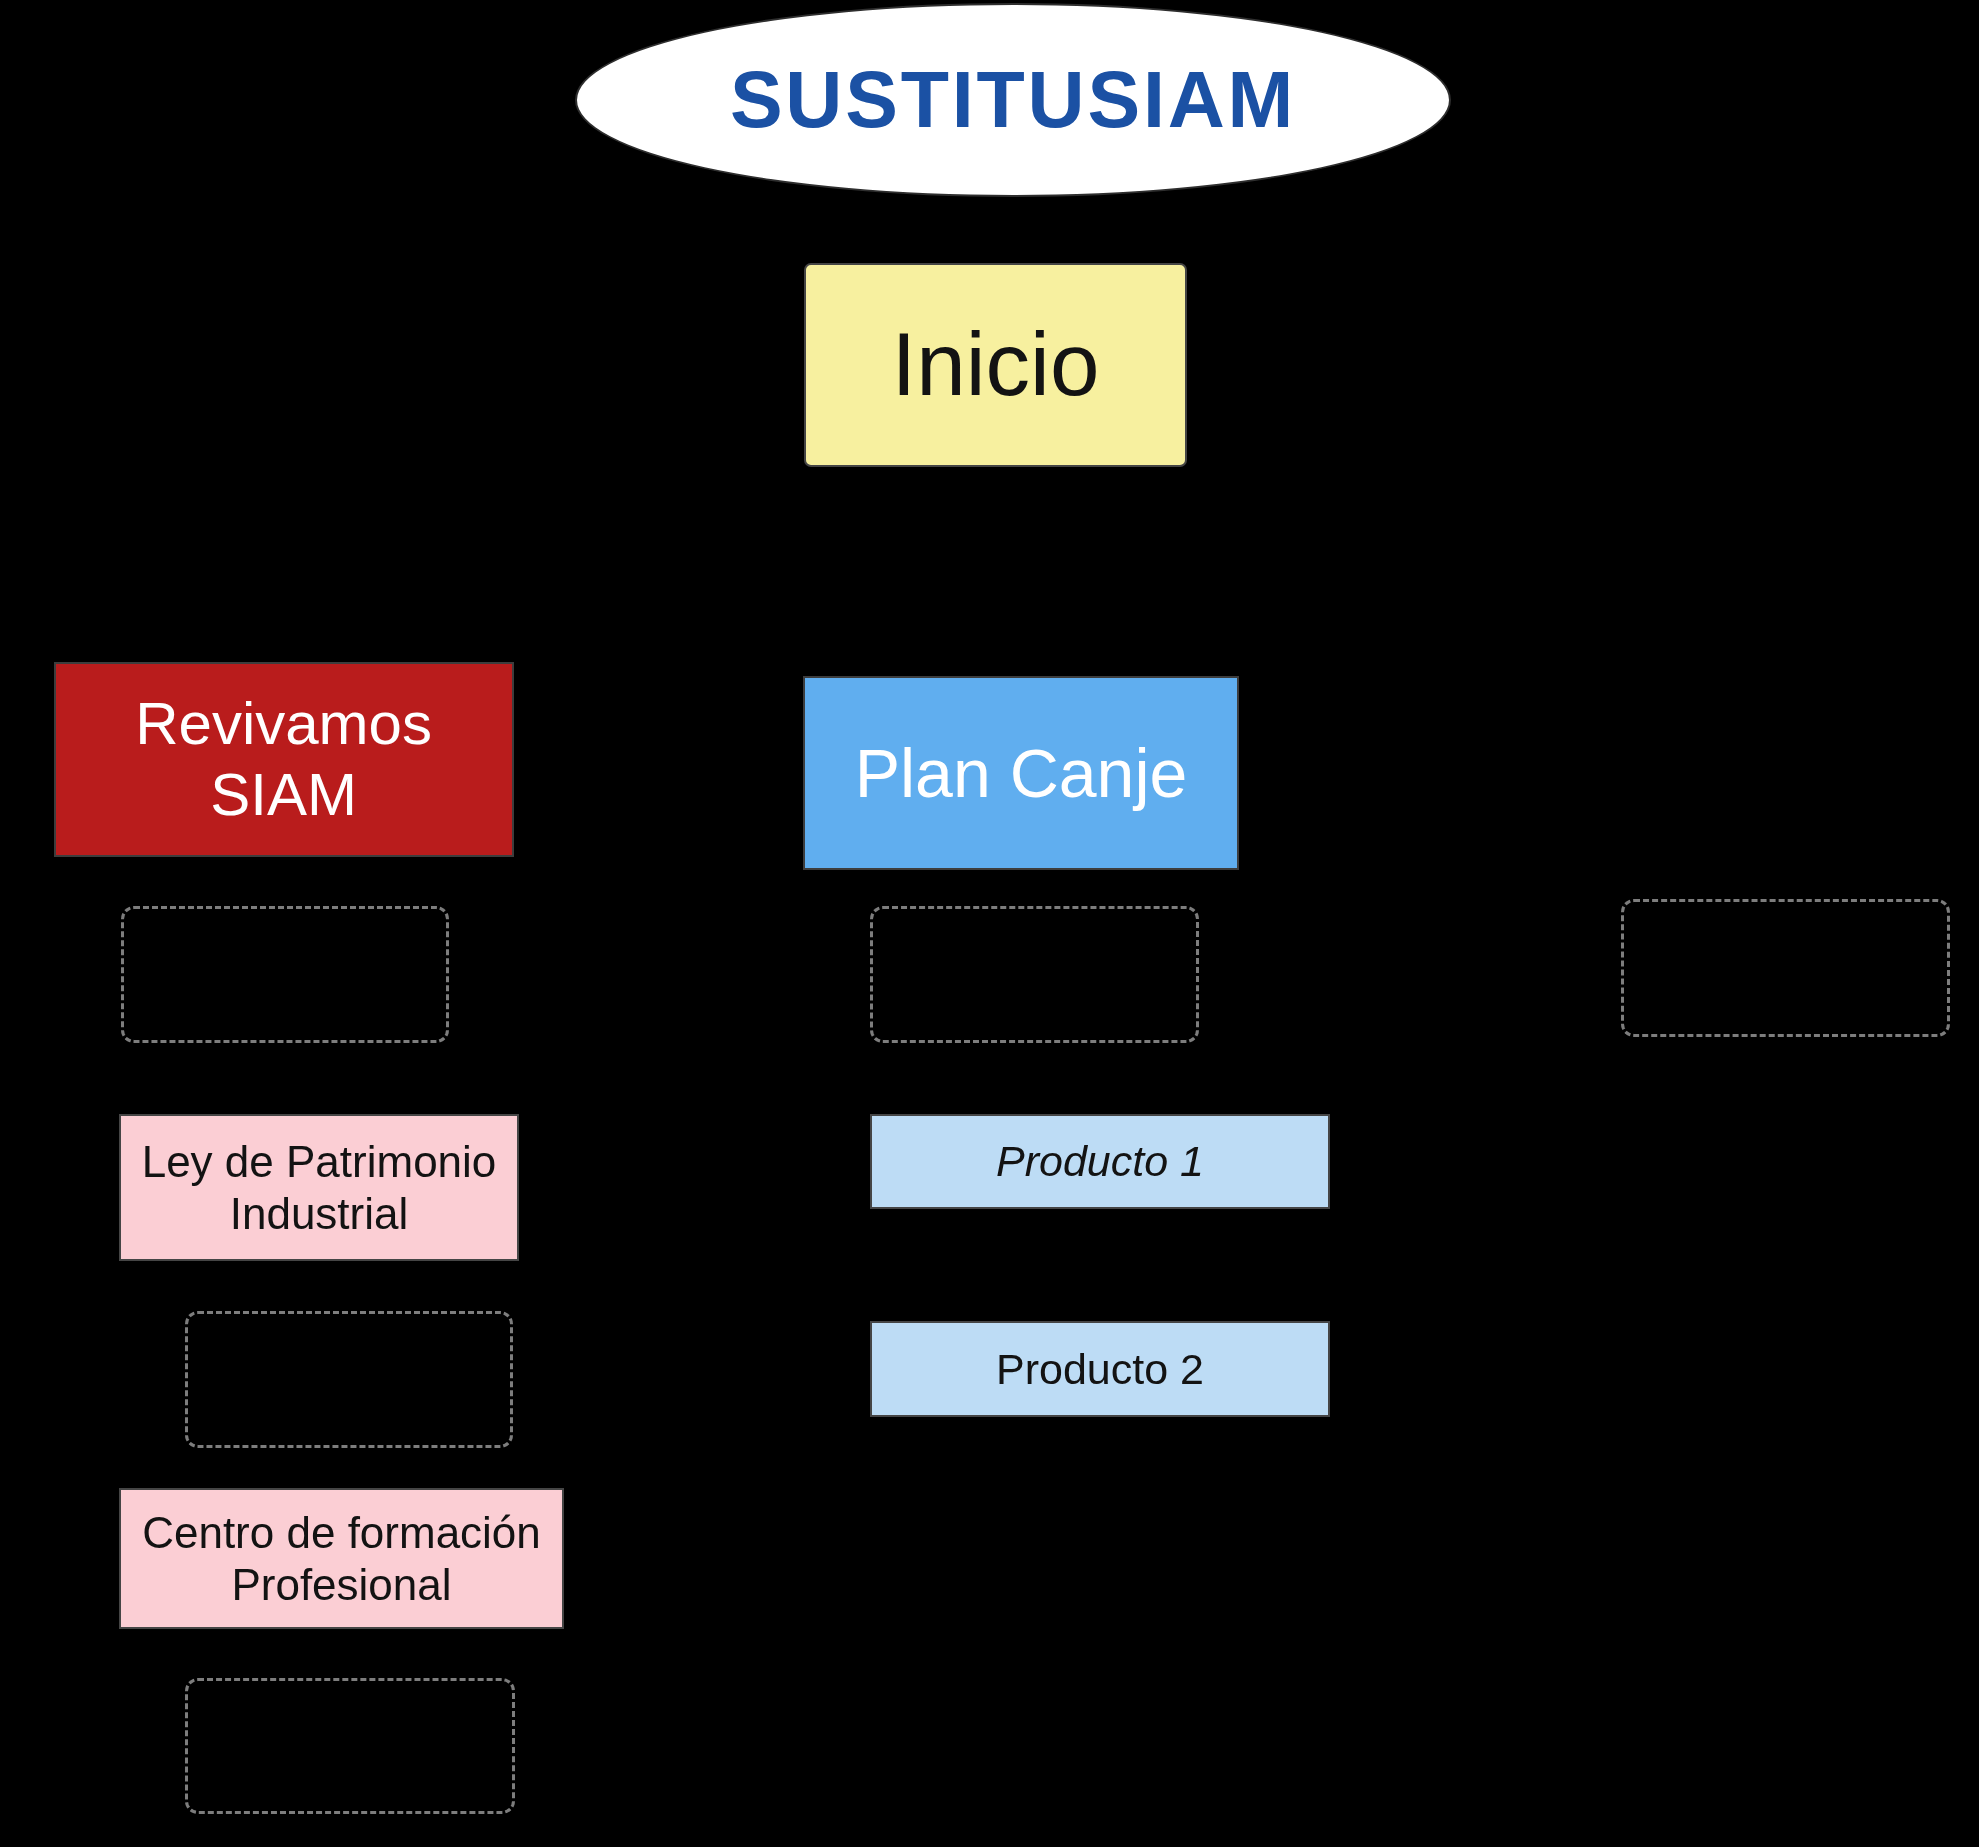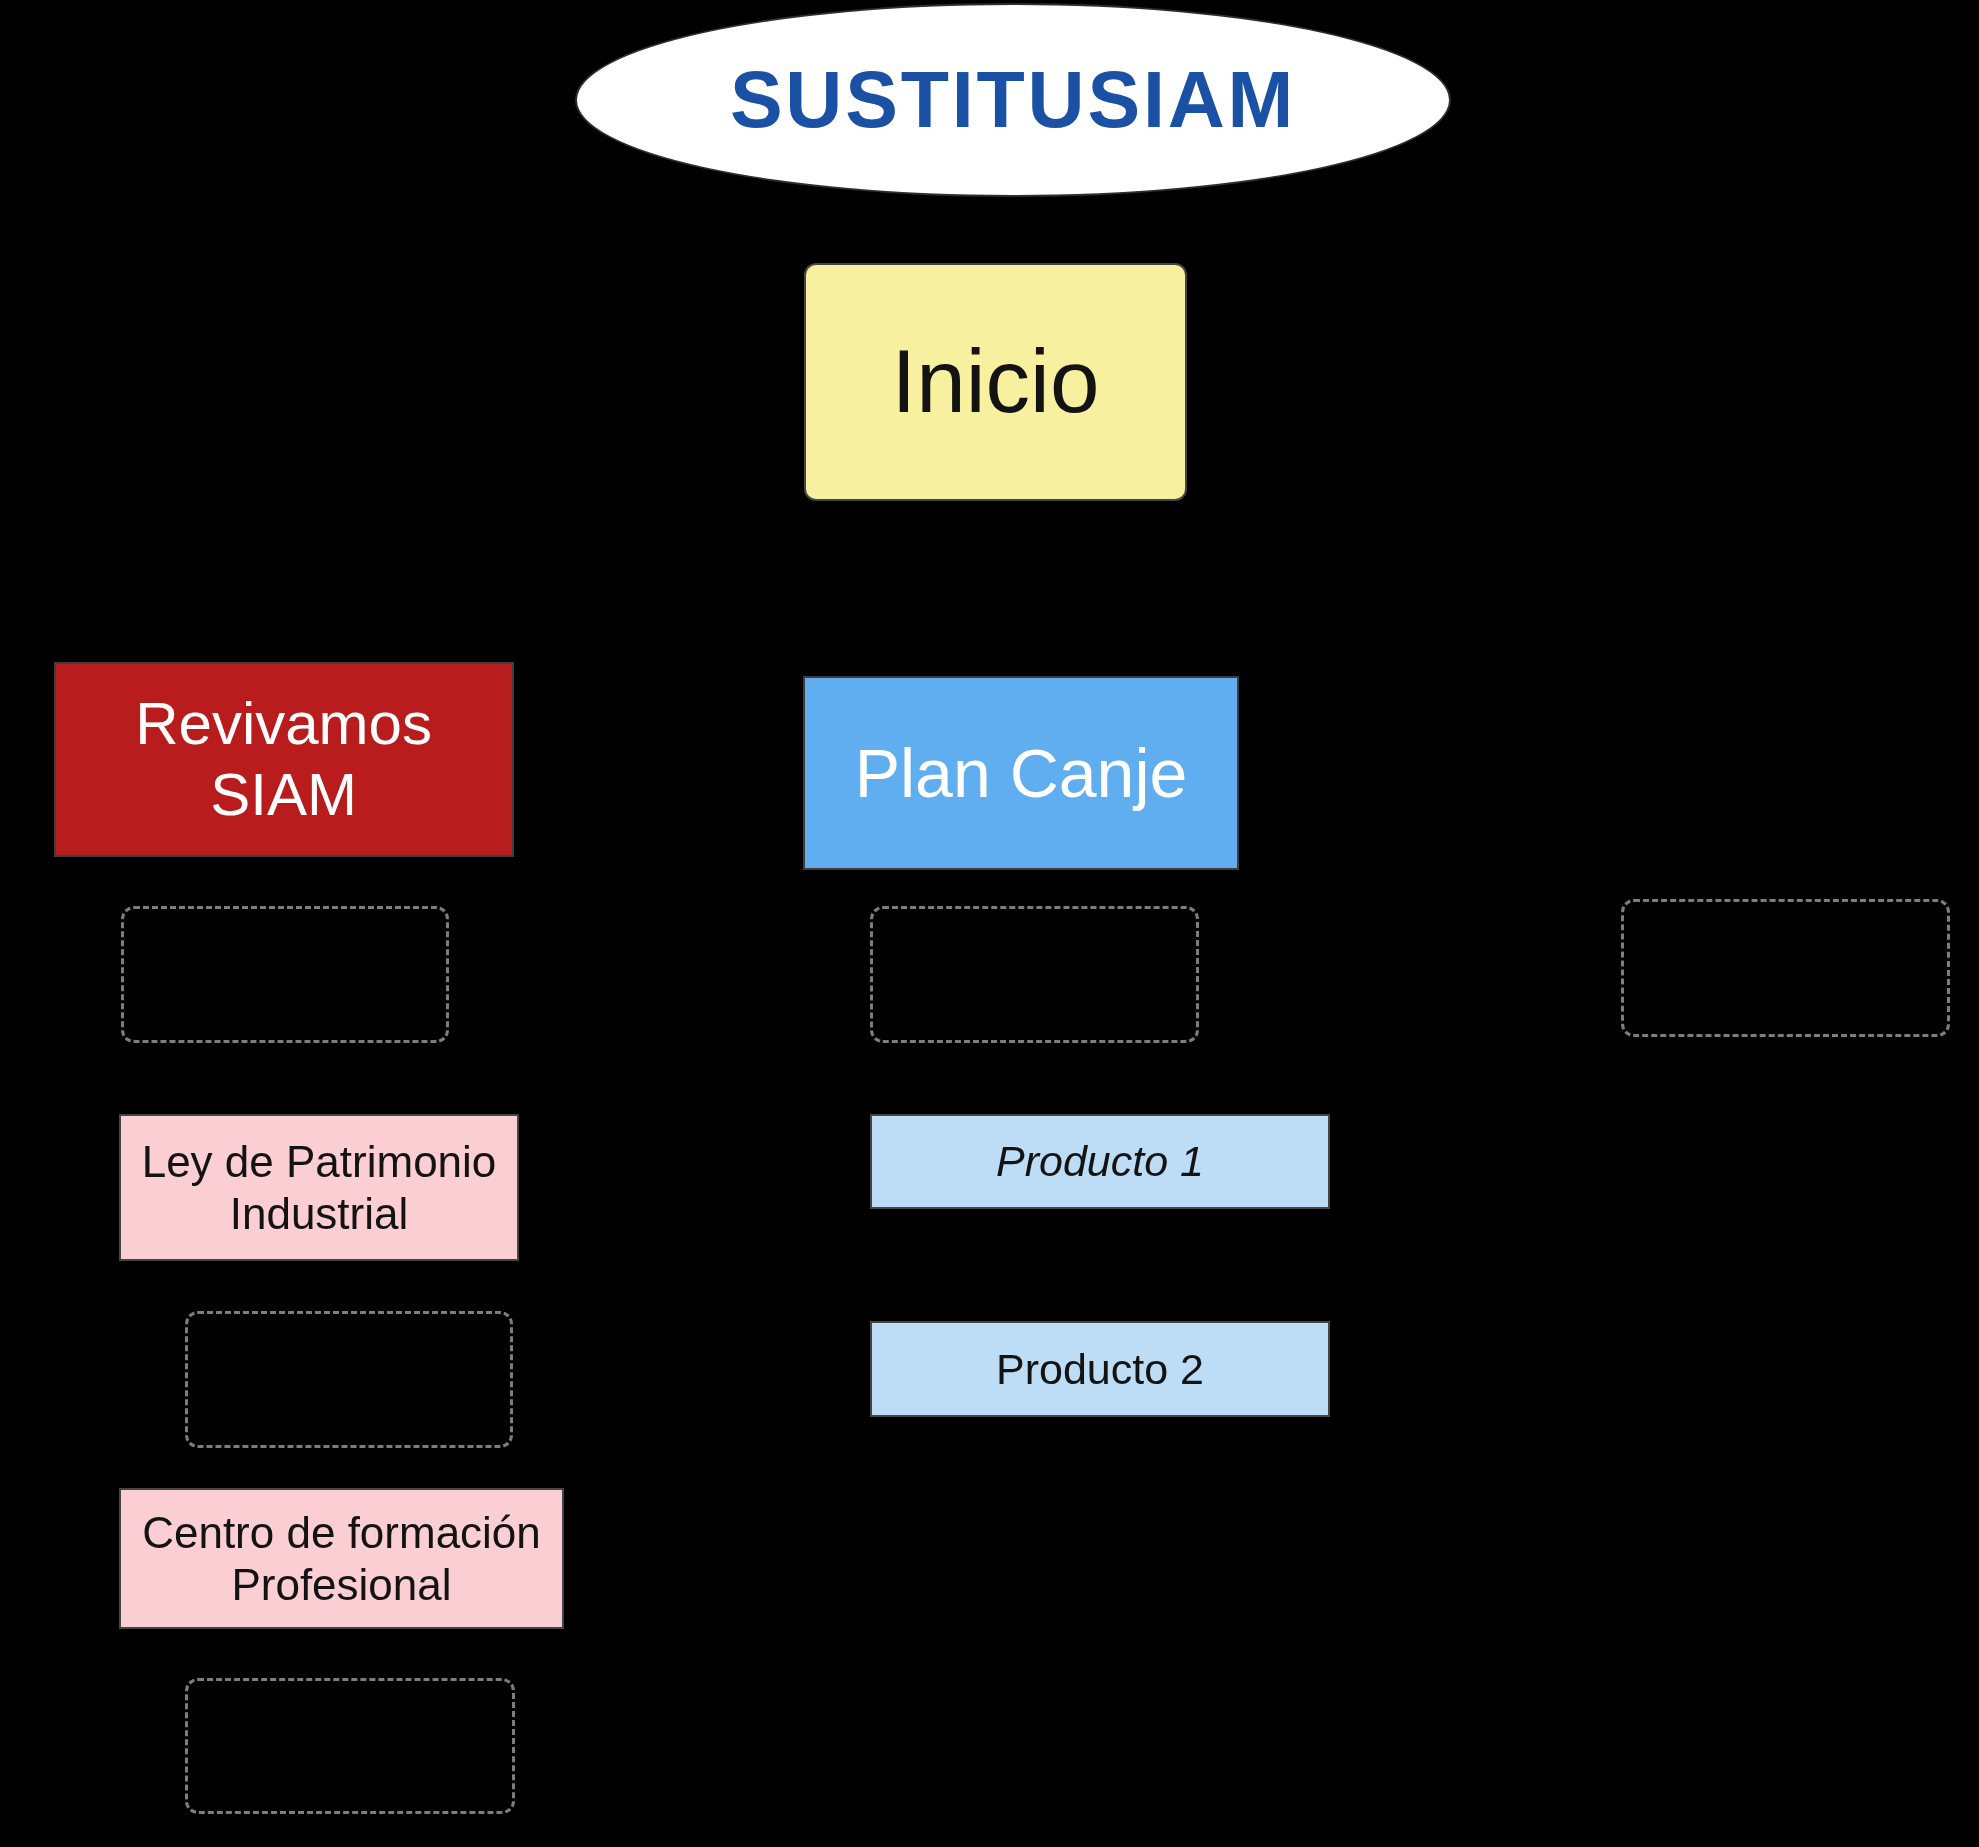--- a/index.html
+++ b/index.html
@@ -29,23 +29,23 @@
     left: 527px; top: 2.8px; width: 876px; height: 194px;
     background: #ffffff;
     border: 2.8px solid #2e2e2e;
     border-radius: 50%;
     font-weight: bold;
     font-size: 79px;
     letter-spacing: 2.8px;
   }
   
   #inicio {
-    left: 756px; top: 263px; width: 383px; height: 238px;
+    left: 756px; top: 263px; width: 383px; height: 204px;
     border: 2.8px solid #454545;
-    border-radius: 12px;
+    border-radius: 7px;
     font-size: 89px;
   }
   
   .hdr { border: 2.8px solid #3d3d3d; }
   #hdr-revivamos { left: 5.6px;    top: 662px; width: 460px; height: 195px; font-size: 60px; }
   #hdr-plan      { left: 755px;  top: 676px; width: 436px; height: 194px; font-size: 68px; }
   #hdr-nosotros  { left: 1507px; top: 661px; width: 443px; height: 196px; font-size: 66px; }
   
   .placeholder {
     border: 3.8px dashed #7d7d7d;

